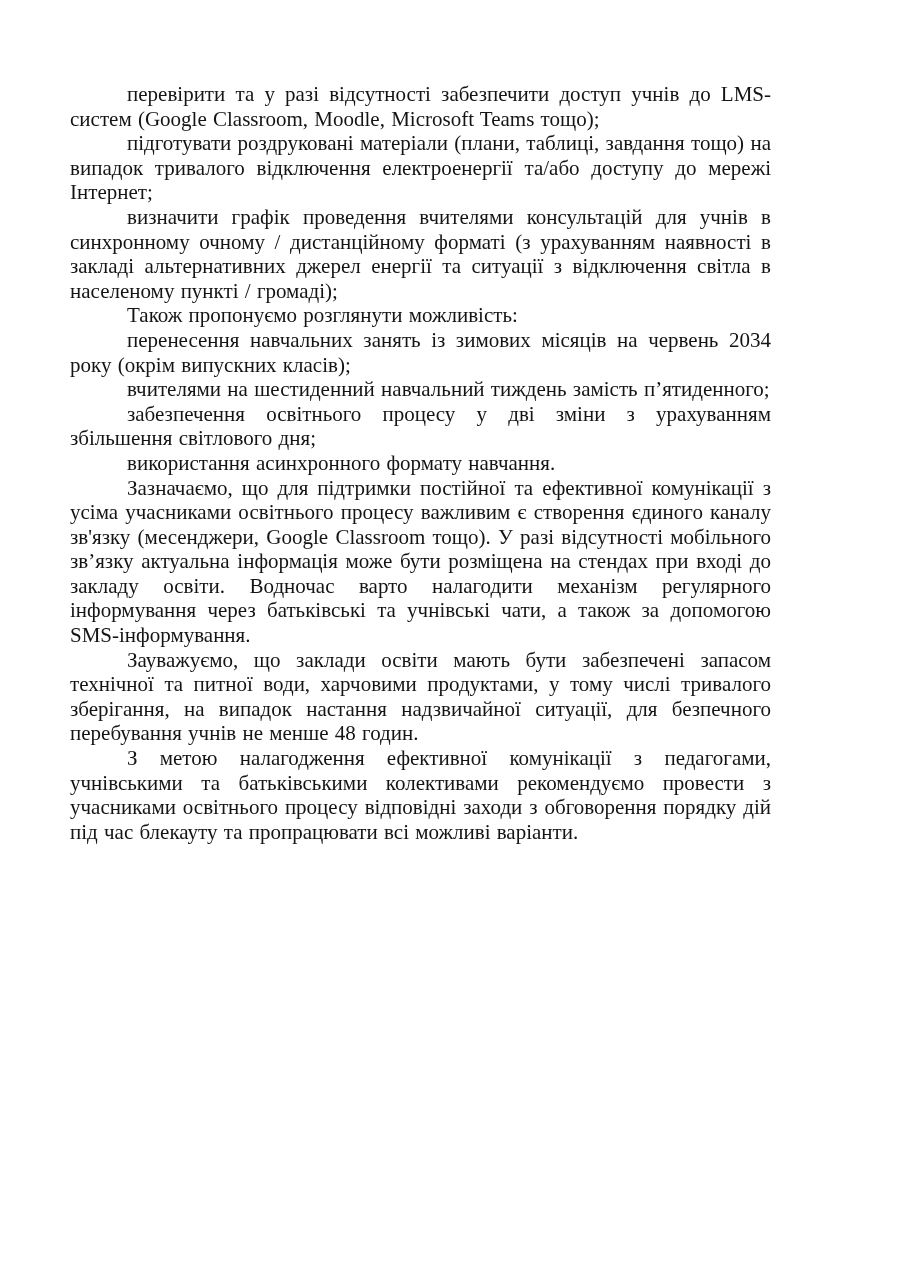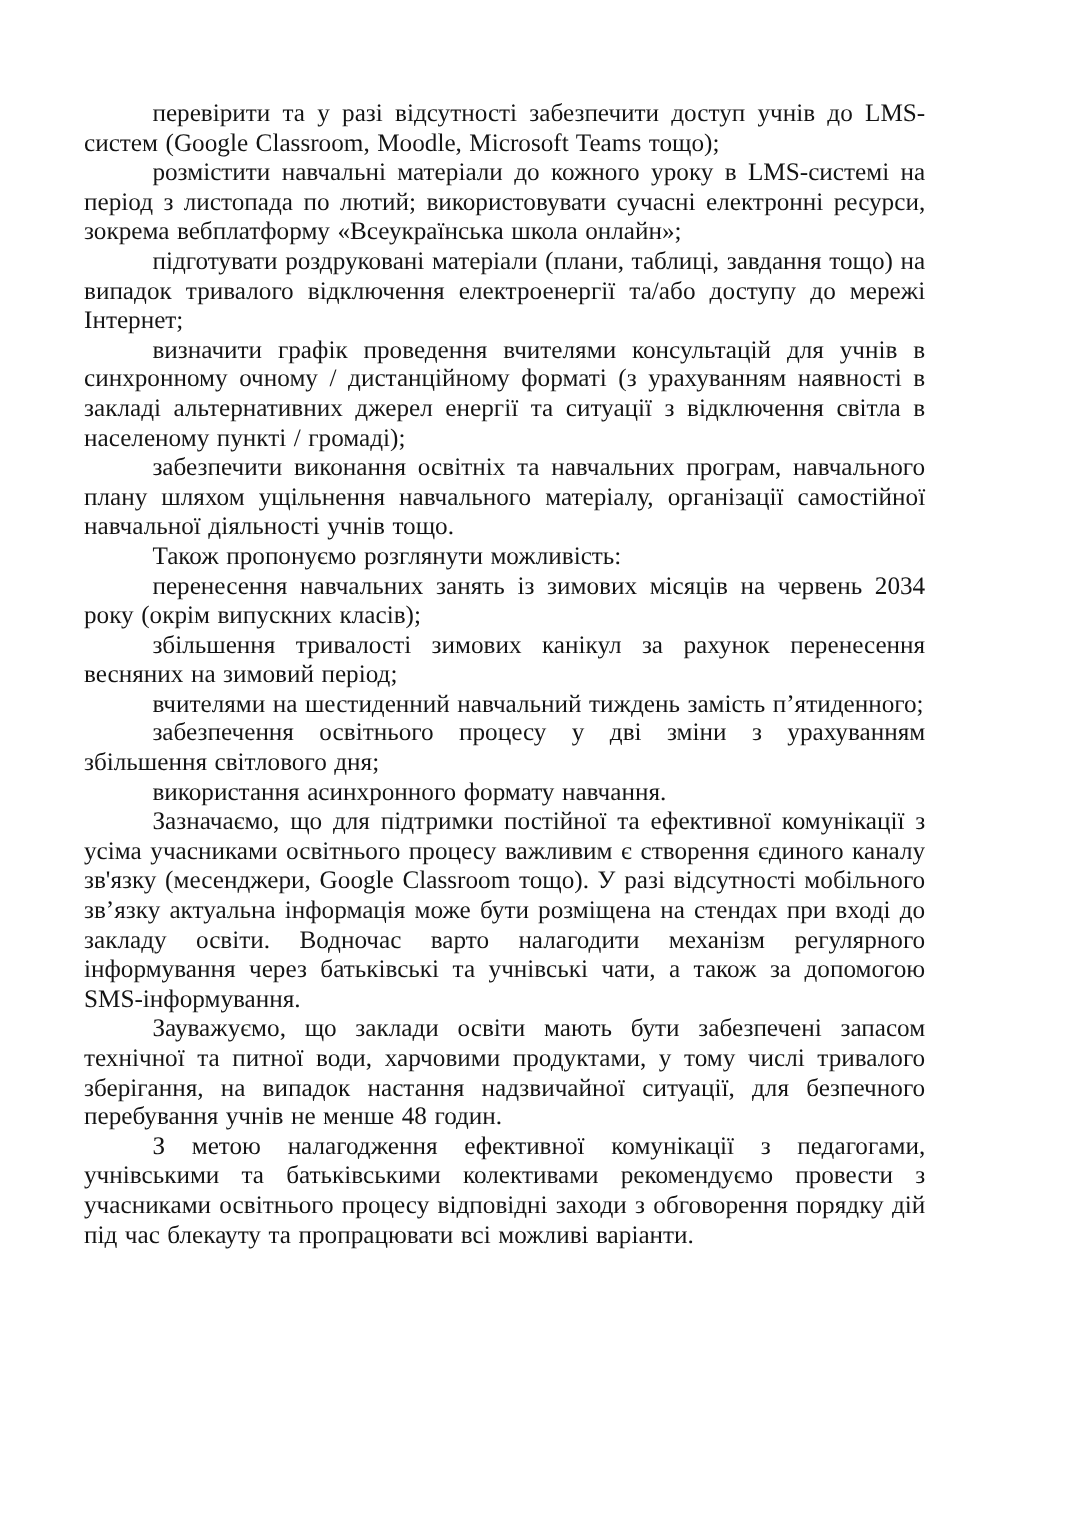--- a/index.html
+++ b/index.html
@@ -30,27 +30,24 @@
     text-indent: 57px;
     word-spacing: 1px;
   }
 </style>
 </head>
 <body>
 
 <div class="page">
   <div class="text-block">
       <p>перевірити та у разі відсутності забезпечити доступ учнів до LMS-систем (Google Classroom, Moodle, Microsoft Teams тощо);</p>
-      <p>розмістити навчальні матеріали до кожного уроку в LMS-системі на період з листопада по лютий; використовувати сучасні електронні ресурси, зокрема вебплатформу «Всеукраїнська школа онлайн»;</p>
       <p>підготувати роздруковані матеріали (плани, таблиці, завдання тощо) на випадок тривалого відключення електроенергії та/або доступу до мережі Інтернет;</p>
       <p>визначити графік проведення вчителями консультацій для учнів в синхронному очному / дистанційному форматі (з урахуванням наявності в закладі альтернативних джерел енергії та ситуації з відключення світла в населеному пункті / громаді);</p>
-      <p>забезпечити виконання освітніх та навчальних програм, навчального плану шляхом ущільнення навчального матеріалу, організації самостійної навчальної діяльності учнів тощо.</p>
       <p>Також пропонуємо розглянути можливість:</p>
       <p>перенесення навчальних занять із зимових місяців на червень 2034 року (окрім випускних класів);</p>
-      <p>збільшення тривалості зимових канікул за рахунок перенесення весняних на зимовий період;</p>
       <p>вчителями на шестиденний навчальний тиждень замість п’ятиденного;</p>
       <p>забезпечення освітнього процесу у дві зміни з урахуванням збільшення світлового дня;</p>
       <p>використання асинхронного формату навчання.</p>
       <p>Зазначаємо, що для підтримки постійної та ефективної комунікації з усіма учасниками освітнього процесу важливим є створення єдиного каналу зв'язку (месенджери, Google Classroom тощо). У разі відсутності мобільного зв’язку актуальна інформація може бути розміщена на стендах при вході до закладу освіти. Водночас варто налагодити механізм регулярного інформування через батьківські та учнівські чати, а також за допомогою SMS-інформування.</p>
       <p>Зауважуємо, що заклади освіти мають бути забезпечені запасом технічної та питної води, харчовими продуктами, у тому числі тривалого зберігання, на випадок настання надзвичайної ситуації, для безпечного перебування учнів не менше 48 годин.</p>
       <p>З метою налагодження ефективної комунікації з педагогами, учнівськими та батьківськими колективами рекомендуємо провести з учасниками освітнього процесу відповідні заходи з обговорення порядку дій під час блекауту та пропрацювати всі можливі варіанти.</p>
     </div>
 </div>
 
 </body></html>

